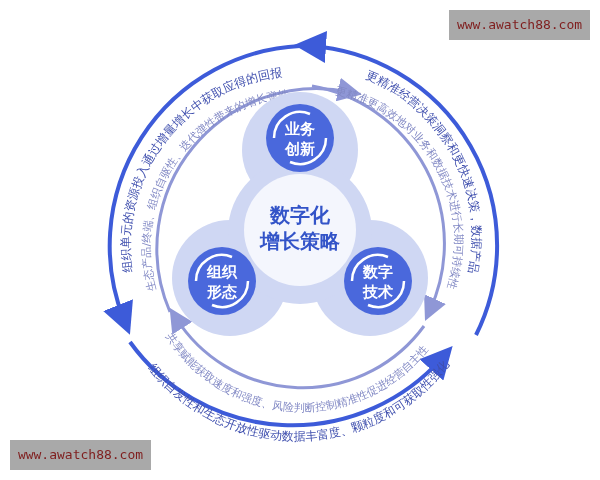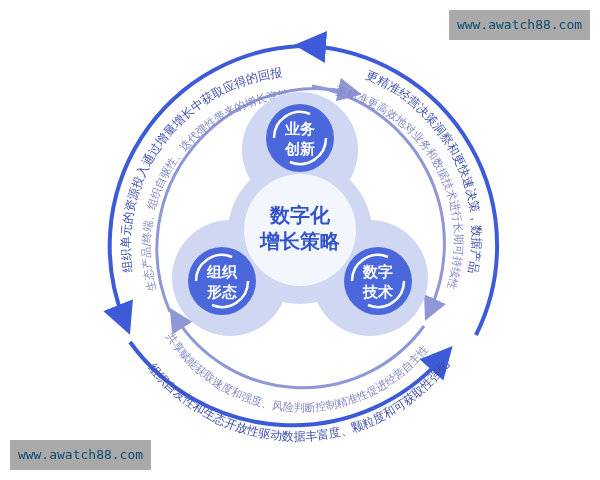--- a/index.html
+++ b/index.html
@@ -1,19 +1,19 @@
 <!DOCTYPE html>
 <html><head>
 <meta charset="utf-8">
 <style>
   html, body { margin: 0; padding: 0; background: #ffffff; }
   body { width: 600px; height: 480px; position: relative; overflow: hidden;
          font-family: "DejaVu Sans", "Liberation Sans", sans-serif; }
   #diagram { position: absolute; left: 0; top: 0; width: 600px; height: 480px; }
-  .watermark { position: absolute; background: #a9a9a9; color: #0c4a6e;
+  .watermark { position: absolute; background: #a9a9a9; color: #7f1d1d;
                font-family: "DejaVu Sans Mono", "Liberation Mono", monospace;
                font-size: 13px; line-height: 30px; text-align: center; }
   .wm-top { left: 449px; top: 10px; width: 141px; height: 30px; }
   .wm-bottom { left: 10px; top: 440px; width: 141px; height: 30px; }
   .arc-outer-text { font-size: 12px; fill: #3f4fae; }
   .arc-inner-text { font-size: 11px; fill: #8188c4; }
   .node-text { font-size: 15px; font-weight: bold; fill: #ffffff; }
   .center-text { font-size: 20px; font-weight: bold; fill: #3354c8; }
 </style>
 </head>

